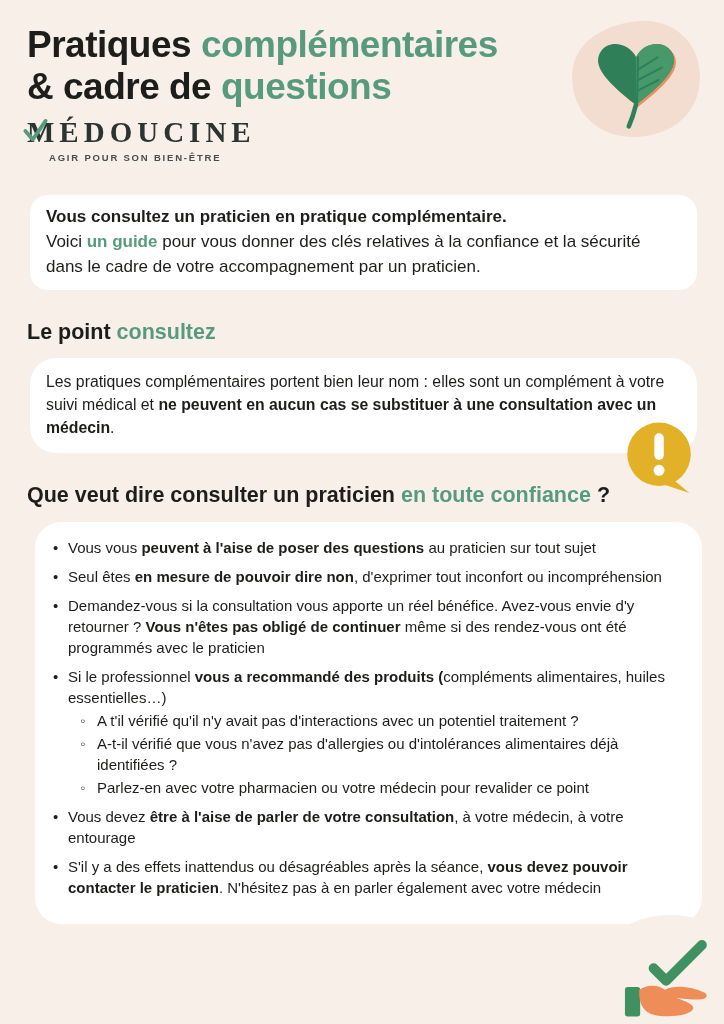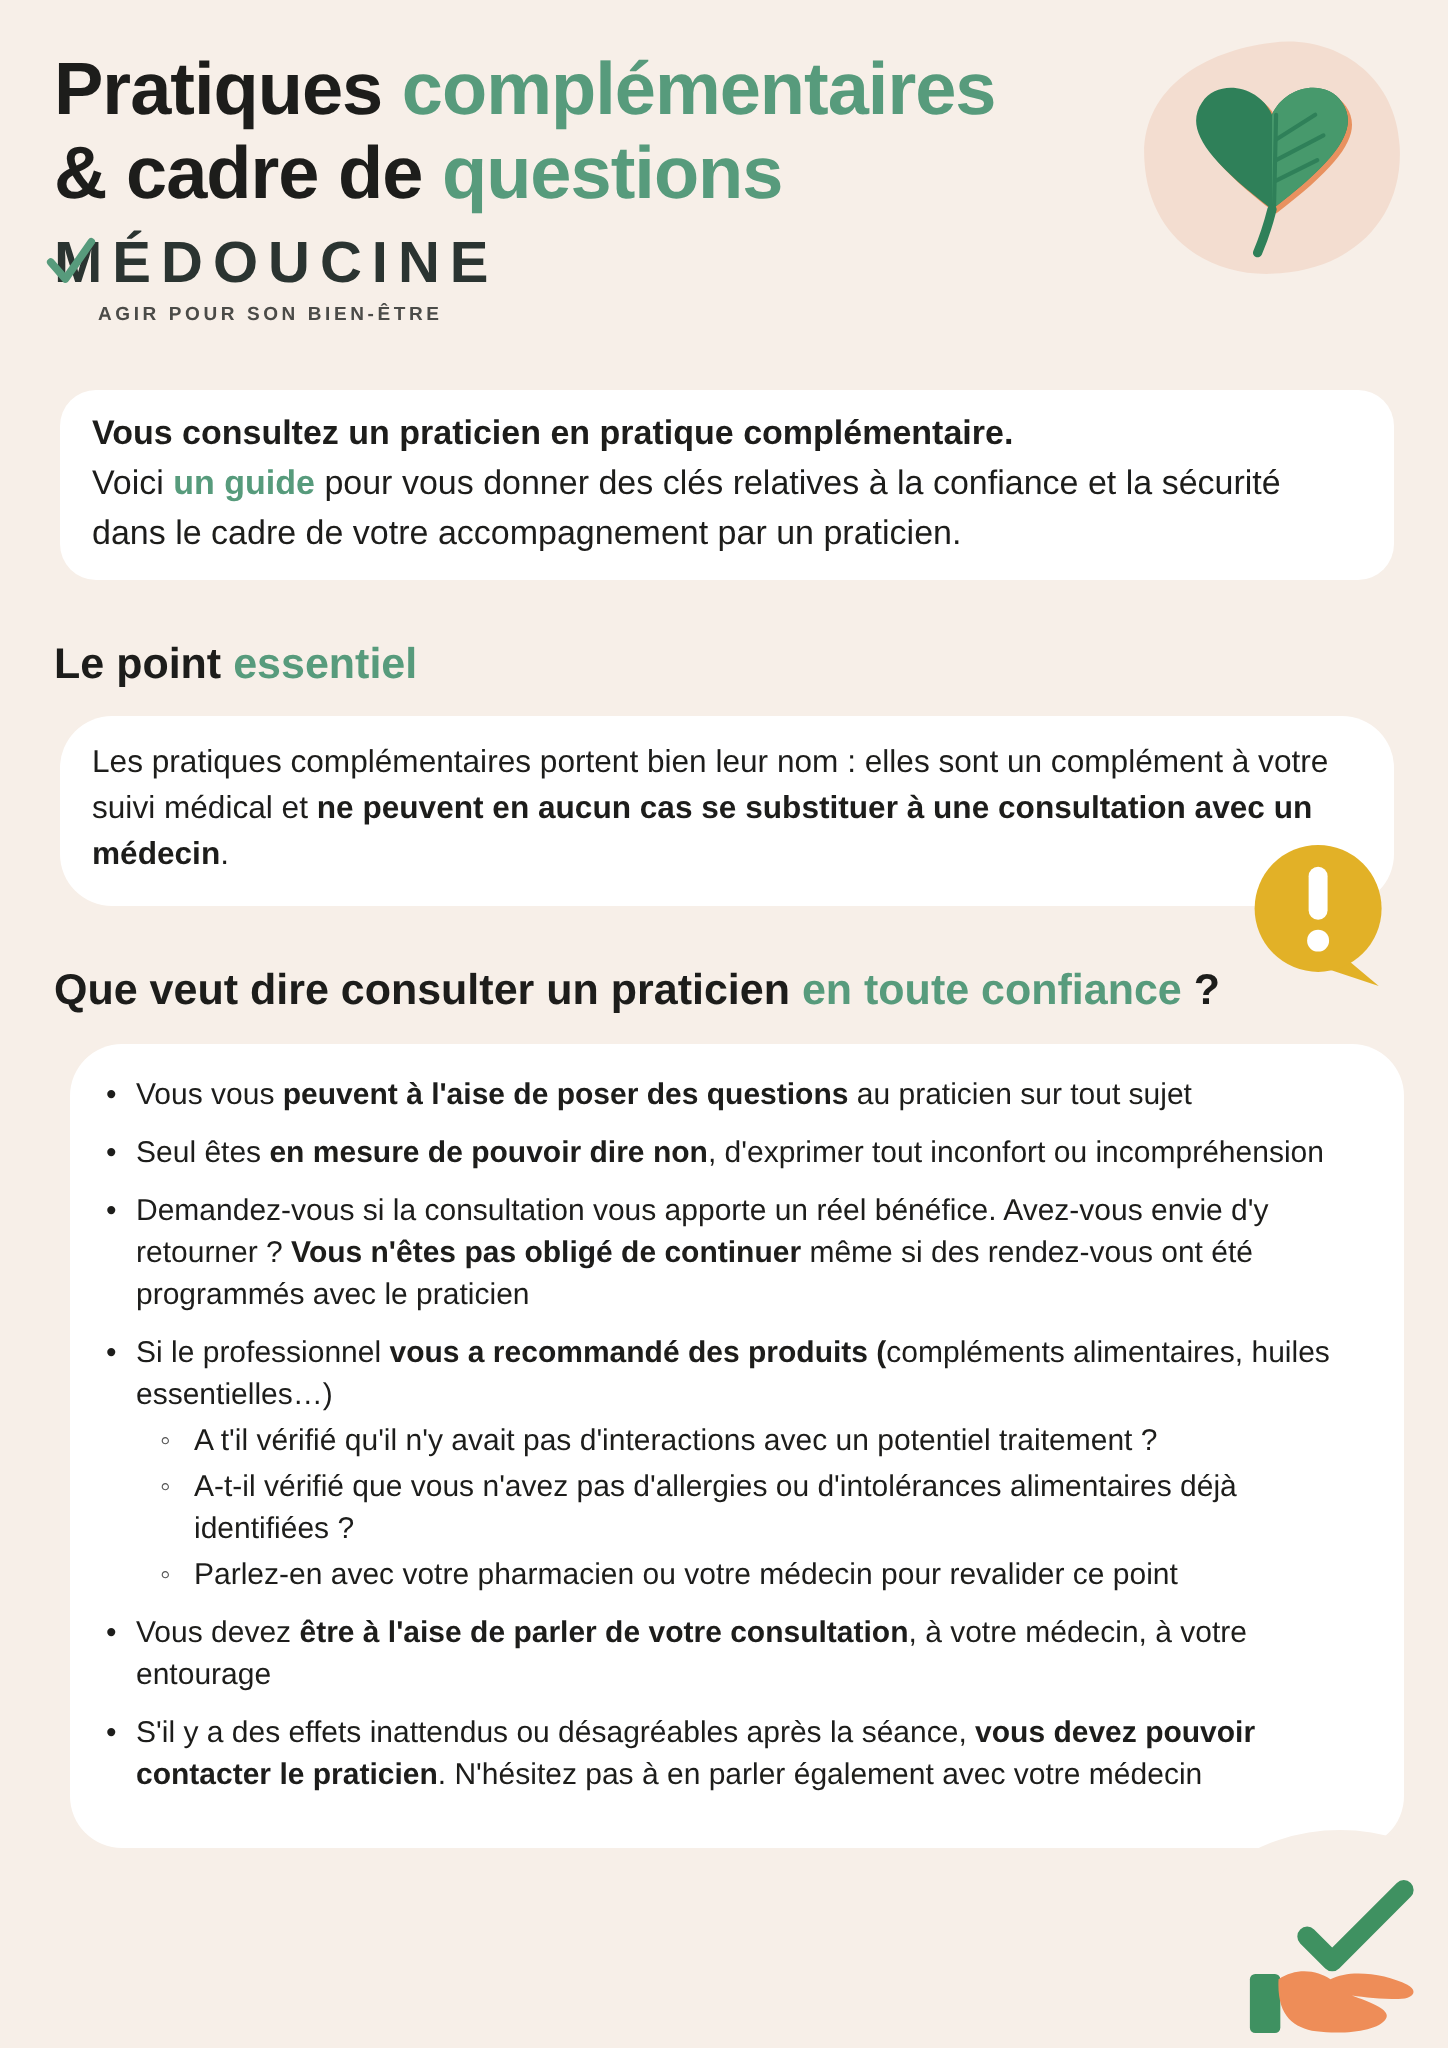--- a/index.html
+++ b/index.html
@@ -20,21 +20,21 @@
   .g{color:var(--green);}
   .page{position:relative;width:724px;height:1024px;padding:24px 27px 0 27px;}
 
   
   h1{font-size:37px;line-height:42px;font-weight:800;letter-spacing:-0.5px;}
   .logo-block{margin-top:8px;}
   .logo-row{position:relative;display:inline-block;}
   .logo-check{position:absolute;left:-5px;top:1px;width:27px;height:27px;}
   .logo-text{
     font-size:29px;font-weight:600;letter-spacing:5px;color:var(--logo-dark);
-    font-family:Liberation Sans, sans-serif;
+    font-family:Liberation Serif, serif;
   }
   .logo-tagline{
     margin:3px 0 0 22px;font-size:9.5px;font-weight:700;letter-spacing:1.8px;
     color:#4b4b48;
   }
   .heart-badge{position:absolute;top:16px;right:18px;width:140px;height:126px;}
 
   
   .card{
     background:var(--card);border-radius:26px;
@@ -95,21 +95,21 @@
       </g>
       <path d="M68 86 C66 94 64 100 61 107" stroke="var(--heart-dark)" stroke-width="4.5" fill="none" stroke-linecap="round"></path>
     </svg>
   </div>
 
   <section class="card intro-card">
     <div><span class="b">Vous consultez un praticien en pratique complémentaire.</span></div>
     <div><span>Voici </span><span class="b g">un guide</span><span> pour vous donner des clés relatives à la confiance et la sécurité dans le cadre de votre accompagnement par un praticien.</span></div>
   </section>
 
-  <h2><span class="b">Le point </span><span class="b g">essentiel</span></h2>
+  <h2><span class="b">Le point </span><span class="b g">consultez</span></h2>
   <section class="card essential-card">
     <p><span>Les pratiques complémentaires portent bien leur nom : elles sont un complément à votre suivi médical et </span><span class="b">ne peuvent en aucun cas se substituer à une consultation avec un médecin</span><span>.</span></p>
   </section>
 
   <div class="alert-badge">
     <svg viewBox="0 0 76 82" width="72" height="78">
       <path d="M50 62 L69 78 L42 69 Z" fill="var(--yellow)"></path>
       <circle cx="37" cy="37" r="33.5" fill="var(--yellow)"></circle>
       <rect x="32" y="15" width="10" height="28" rx="5" fill="#ffffff"></rect>
       <circle cx="37" cy="54" r="5.8" fill="#ffffff"></circle>

